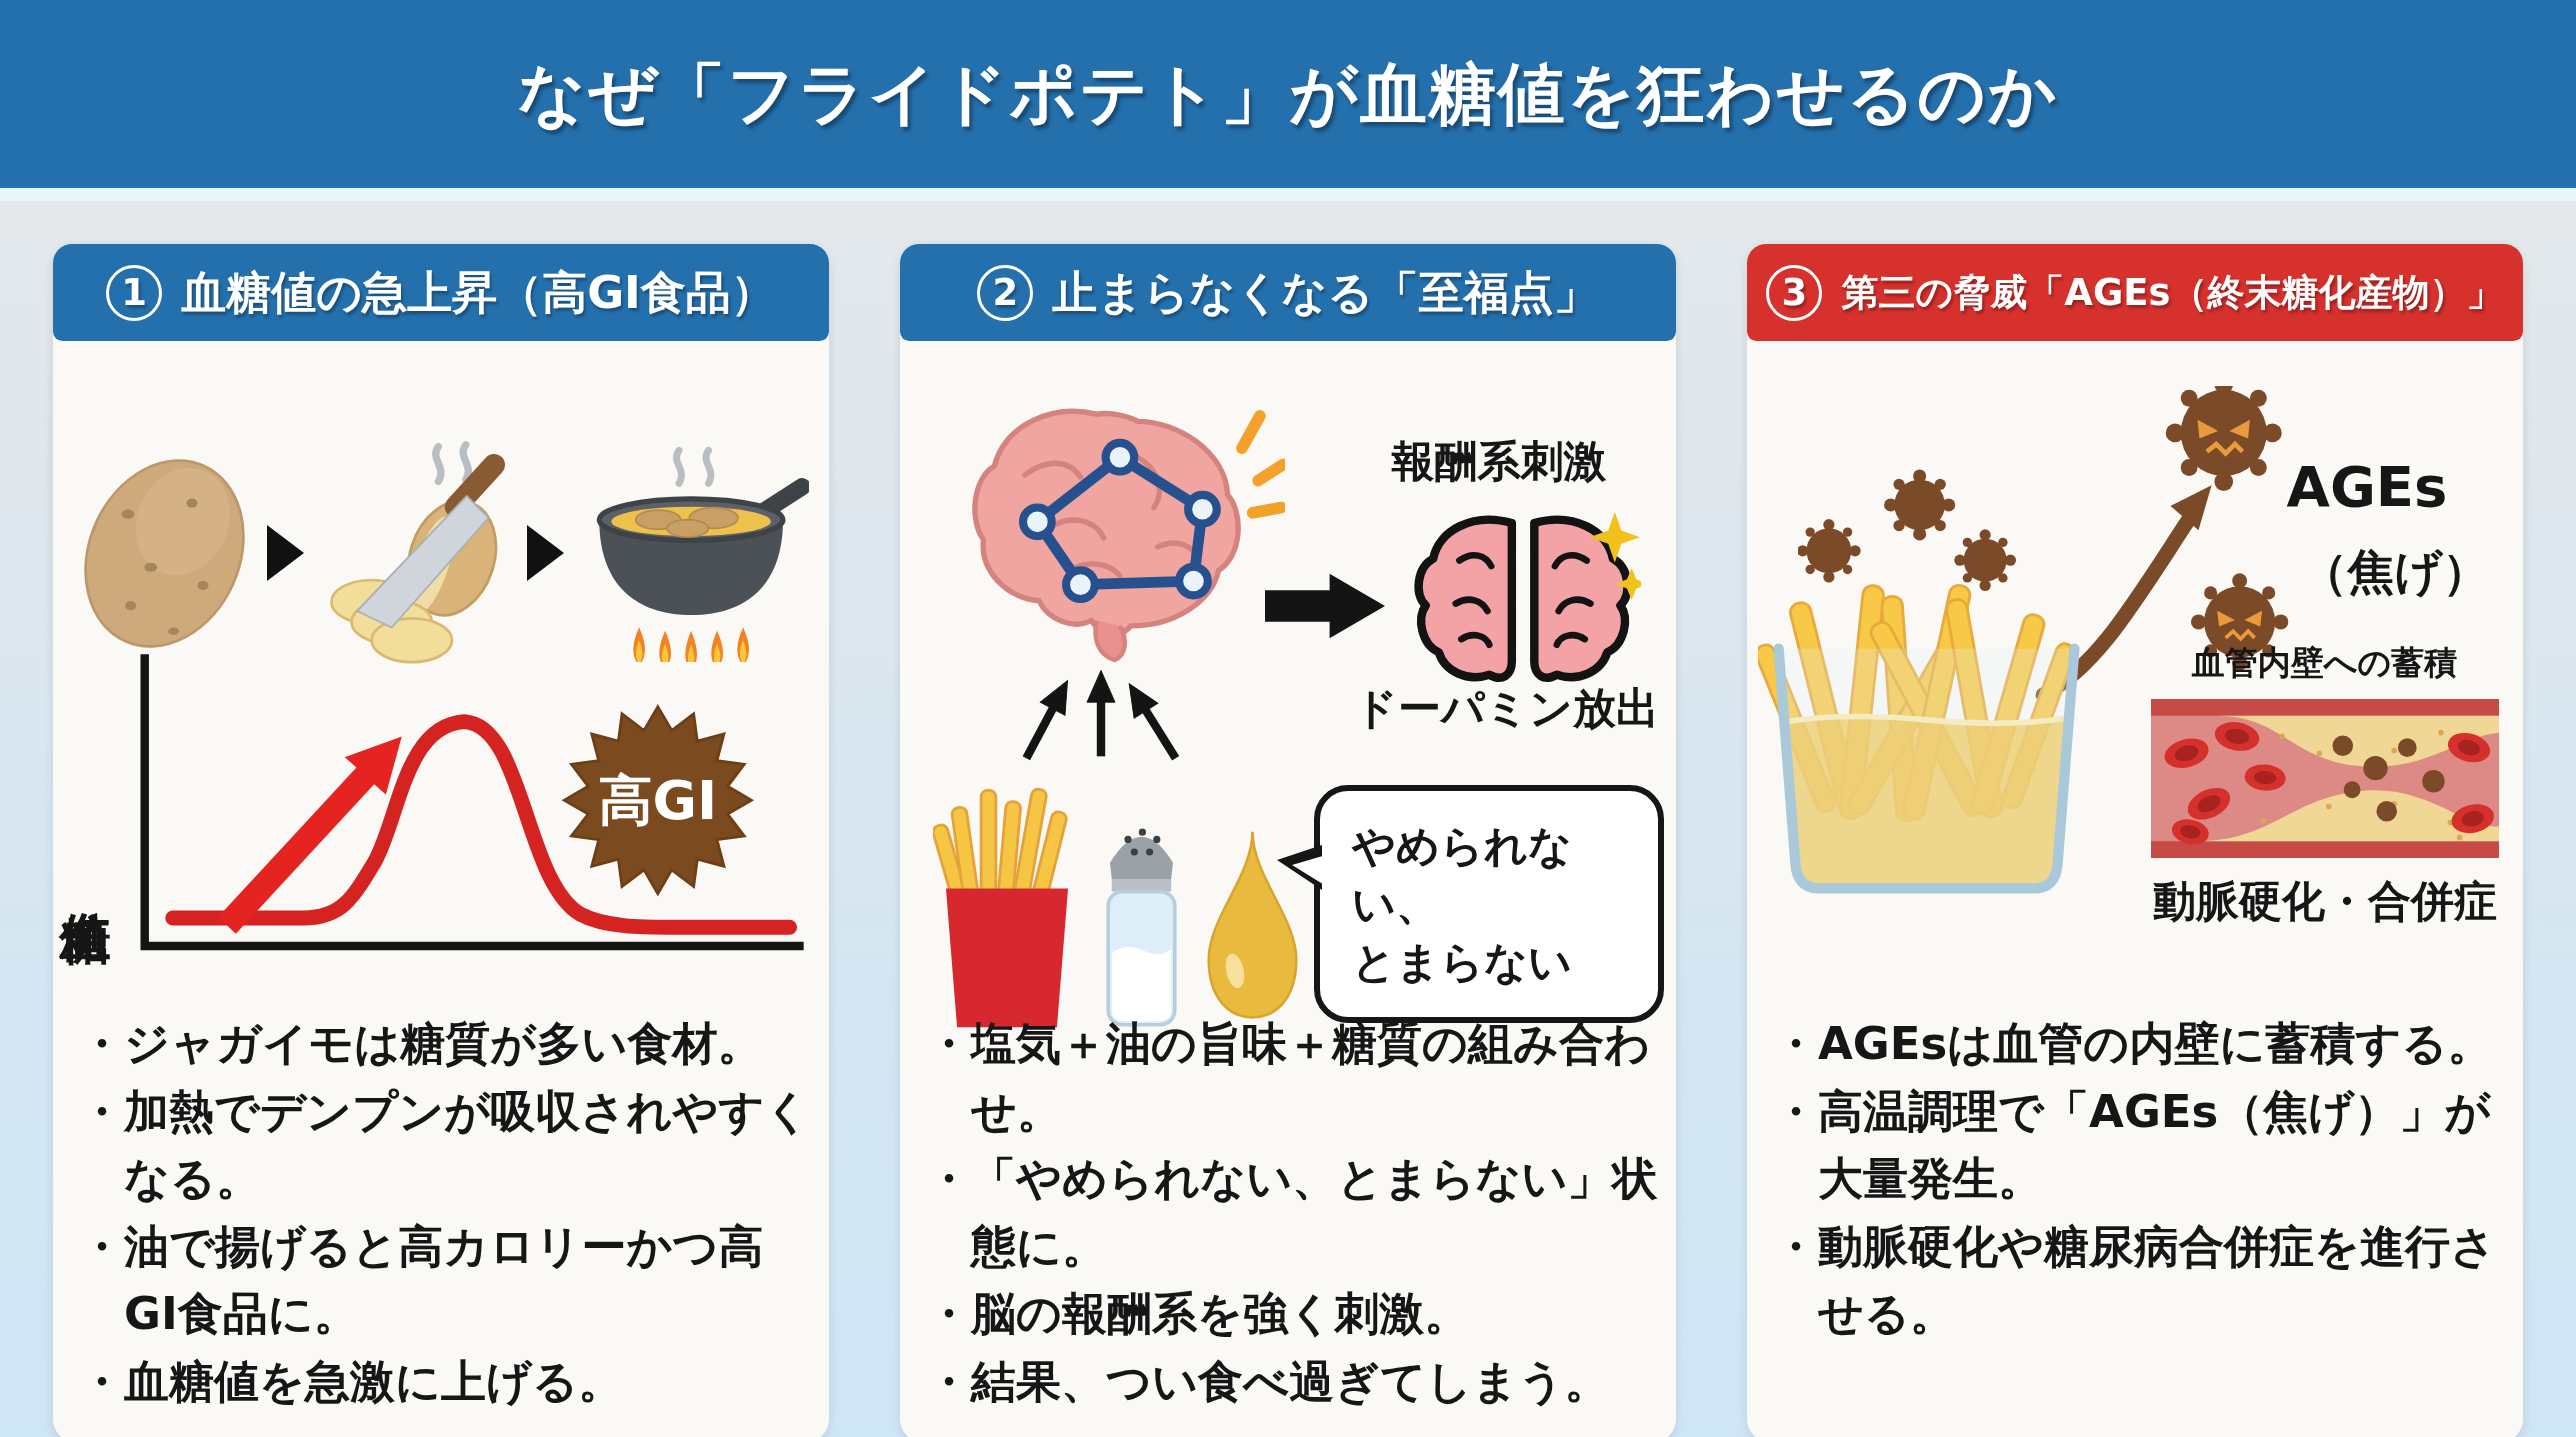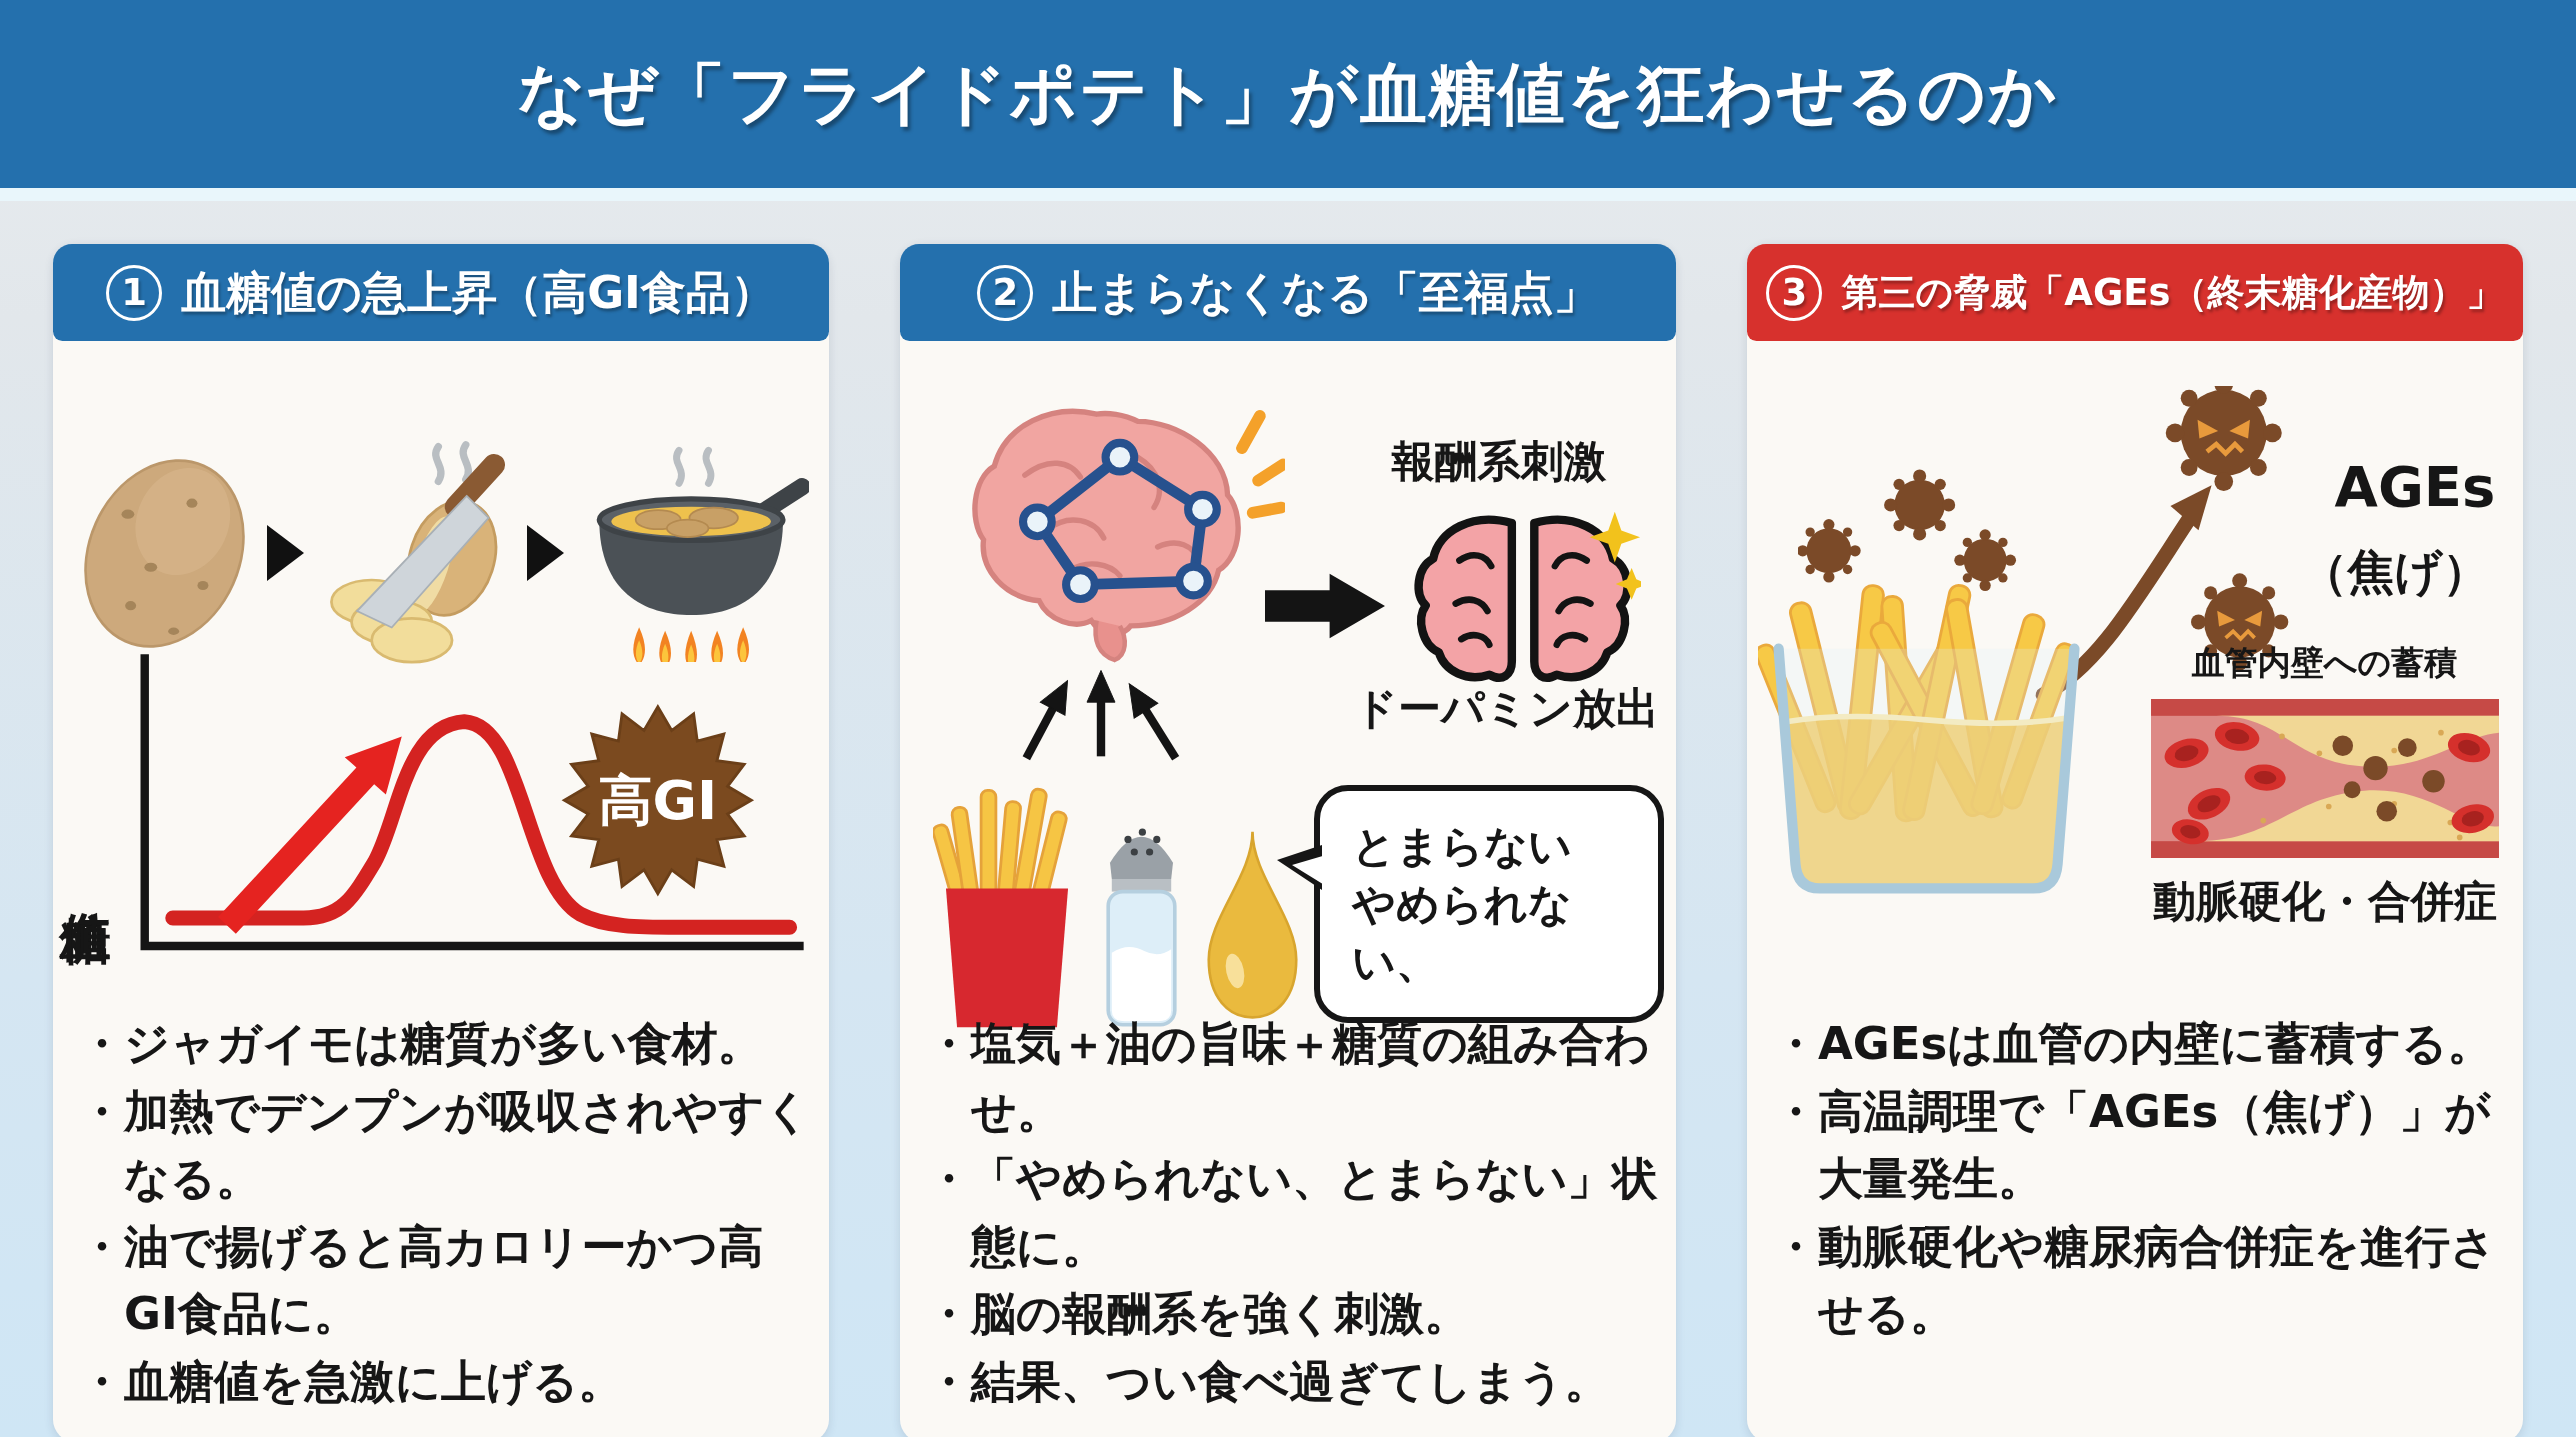--- a/index.html
+++ b/index.html
@@ -86,21 +86,21 @@
   .bubble:after{
     content:""; position:absolute; left:-28px; top:64px; width:0; height:0;
     border-top:10.3px solid transparent; border-bottom:21.5px solid transparent;
     border-right:34px solid #fff;
   }
   .bubble span{ display:block; }
 
   
   .c3-particles{ position:absolute; left:51px; top:142px; }
   .c3-cup{ position:absolute; left:11.2px; top:339px; }
-  .c3-ages1{ left:544px; top:210px; width:248px; font-size:56px; }
+  .c3-ages1{ left:496px; top:210px; width:248px; font-size:56px; }
   .c3-ages2{ left:524px; top:288px; width:248px; font-size:47px;margin-top:9px; }
   .c3-accum{ left:388px; top:397px; width:379px; font-size:33px; }
   .c3-vessel{ position:absolute; left:404px; top:455px; }
   .c3-outcome{ left:391px; top:629px; width:374px; font-size:43px; }
 </style>
 </head>
 <body>
 
 <div class="page">
 
@@ -294,22 +294,22 @@
         <rect x="18" y="94" width="74" height="148" rx="16" fill="#ddeef8" stroke="#b5cfdf" stroke-width="4"></rect>
         <path d="M22,162 Q40,150 58,160 Q74,168 88,158 L88,226 Q88,238 74,238 L36,238 Q22,238 22,226 Z" fill="#ffffff"></path>
       </svg>
 
       <svg class="c2-drop" width="105" height="198" viewBox="0 0 120 225">
         <path d="M60,6 C60,56 10,104 10,152 C10,196 33,218 60,218 C87,218 110,196 110,152 C110,104 60,56 60,6 Z" fill="#eaba3e" stroke="#d8a52e" stroke-width="3"></path>
         <ellipse cx="40" cy="165" rx="10" ry="20" transform="rotate(-12 40 165)" fill="#f8e09a"></ellipse>
       </svg>
 
       <div class="bubble">
+        <span>やめられない、</span>
         <span>とまらない</span>
-        <span>やめられない、</span>
       </div>
 
       <ul class="bullets">
         <li>・塩気＋油の旨味＋糖質の組み合わせ。</li>
         <li>・「やめられない、とまらない」状態に。</li>
         <li>・脳の報酬系を強く刺激。</li>
         <li>・結果、つい食べ過ぎてしまう。</li>
       </ul>
     </section>
 

